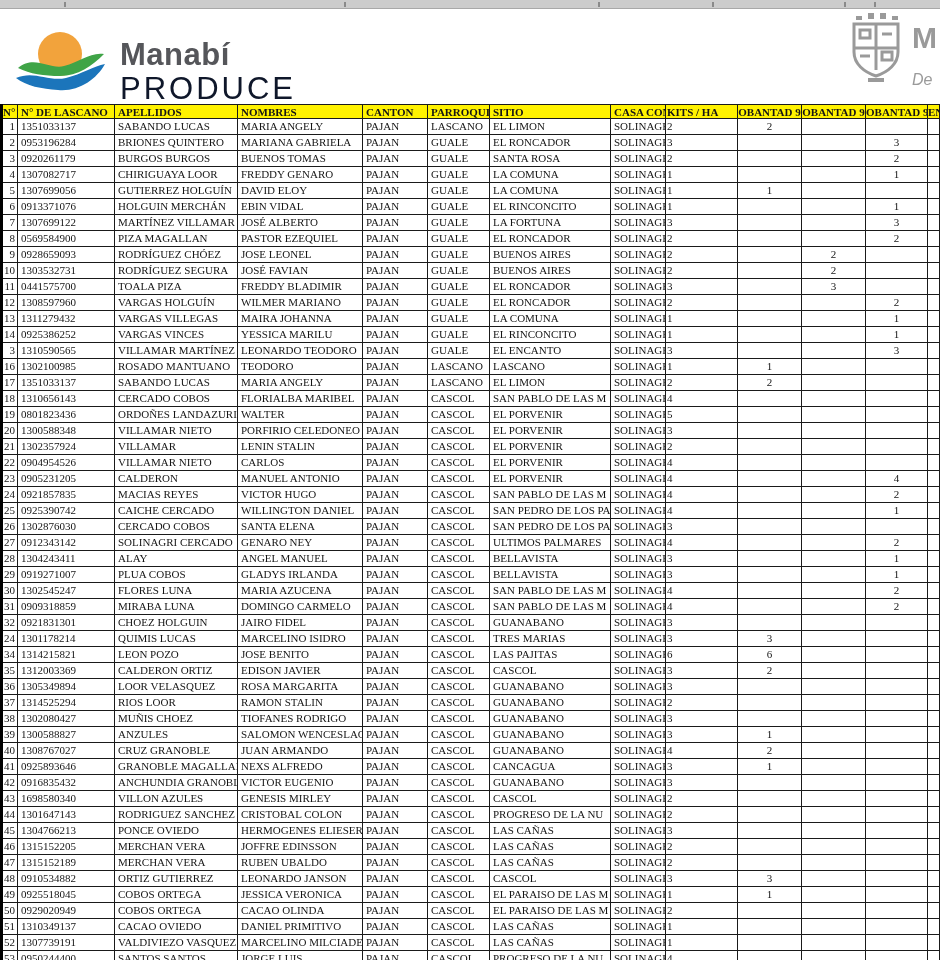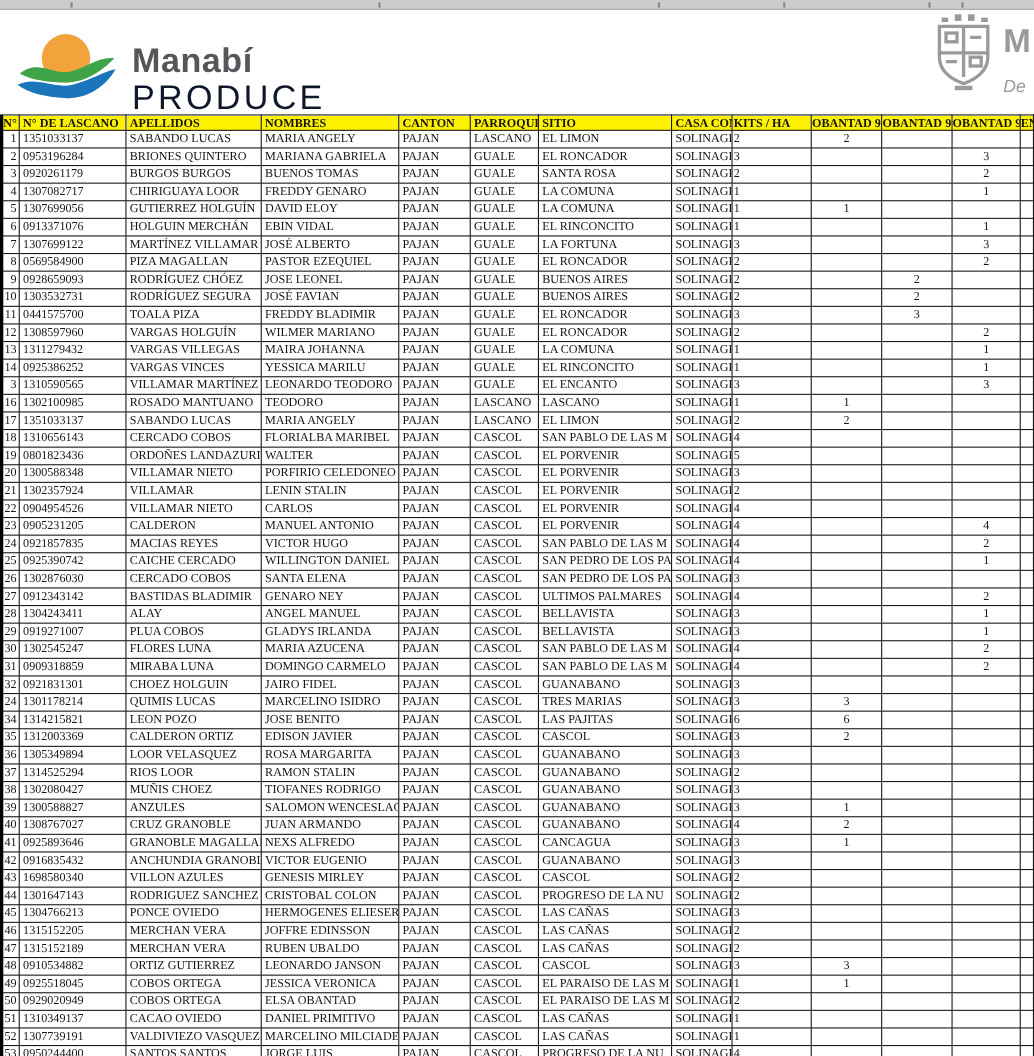--- a/index.html
+++ b/index.html
@@ -528,21 +528,21 @@
         <td class="c7">SOLINAGRI</td>
         <td class="c8">3</td>
         <td class="c9"></td>
         <td class="c10"></td>
         <td class="c11"></td>
         <td class="c12"></td>
       </tr>
       <tr>
         <td class="c0">27</td>
         <td class="c1">0912343142</td>
-        <td class="c2">BASTIDAS BLADIMIR</td>
+        <td class="c2">SOLINAGRI CERCADO</td>
         <td class="c3">GENARO NEY</td>
         <td class="c4">PAJAN</td>
         <td class="c5">CASCOL</td>
         <td class="c6">ULTIMOS PALMARES</td>
         <td class="c7">SOLINAGRI</td>
         <td class="c8">4</td>
         <td class="c9"></td>
         <td class="c10"></td>
         <td class="c11">2</td>
         <td class="c12"></td>
@@ -874,21 +874,21 @@
         <td class="c8">1</td>
         <td class="c9">1</td>
         <td class="c10"></td>
         <td class="c11"></td>
         <td class="c12"></td>
       </tr>
       <tr>
         <td class="c0">50</td>
         <td class="c1">0929020949</td>
         <td class="c2">COBOS ORTEGA</td>
-        <td class="c3">ELSA OBANTAD</td>
+        <td class="c3">CACAO OLINDA</td>
         <td class="c4">PAJAN</td>
         <td class="c5">CASCOL</td>
         <td class="c6">EL PARAISO DE LAS M</td>
         <td class="c7">SOLINAGRI</td>
         <td class="c8">2</td>
         <td class="c9"></td>
         <td class="c10"></td>
         <td class="c11"></td>
         <td class="c12"></td>
       </tr>

